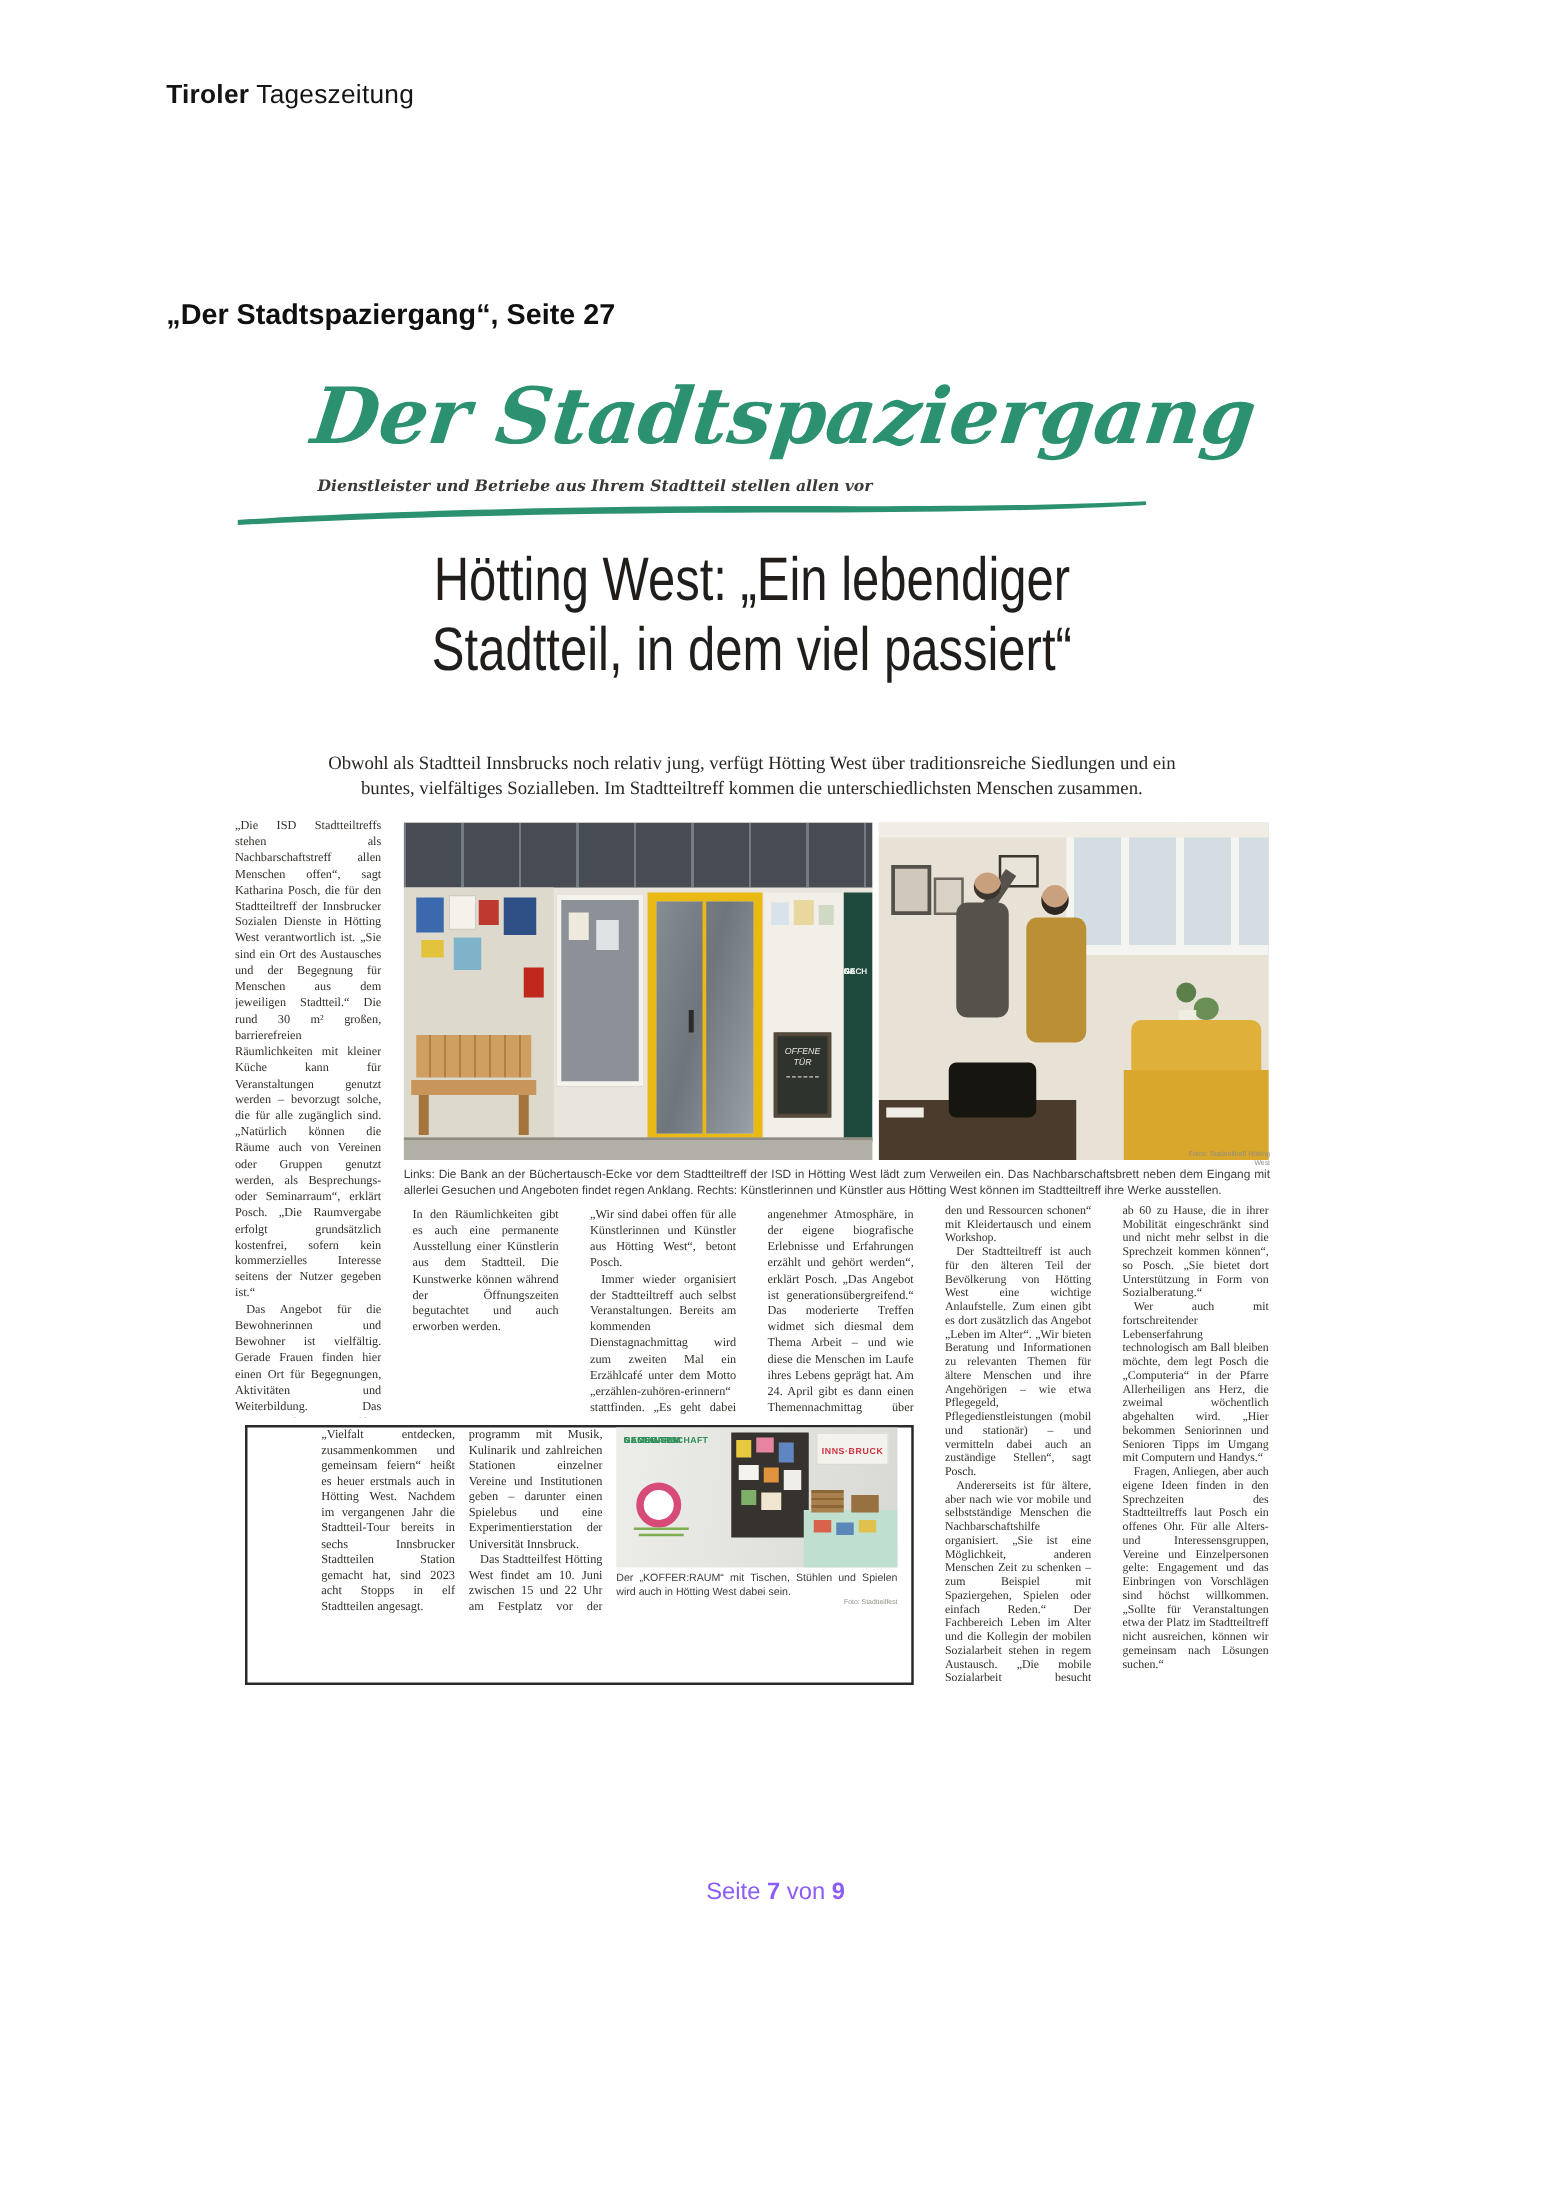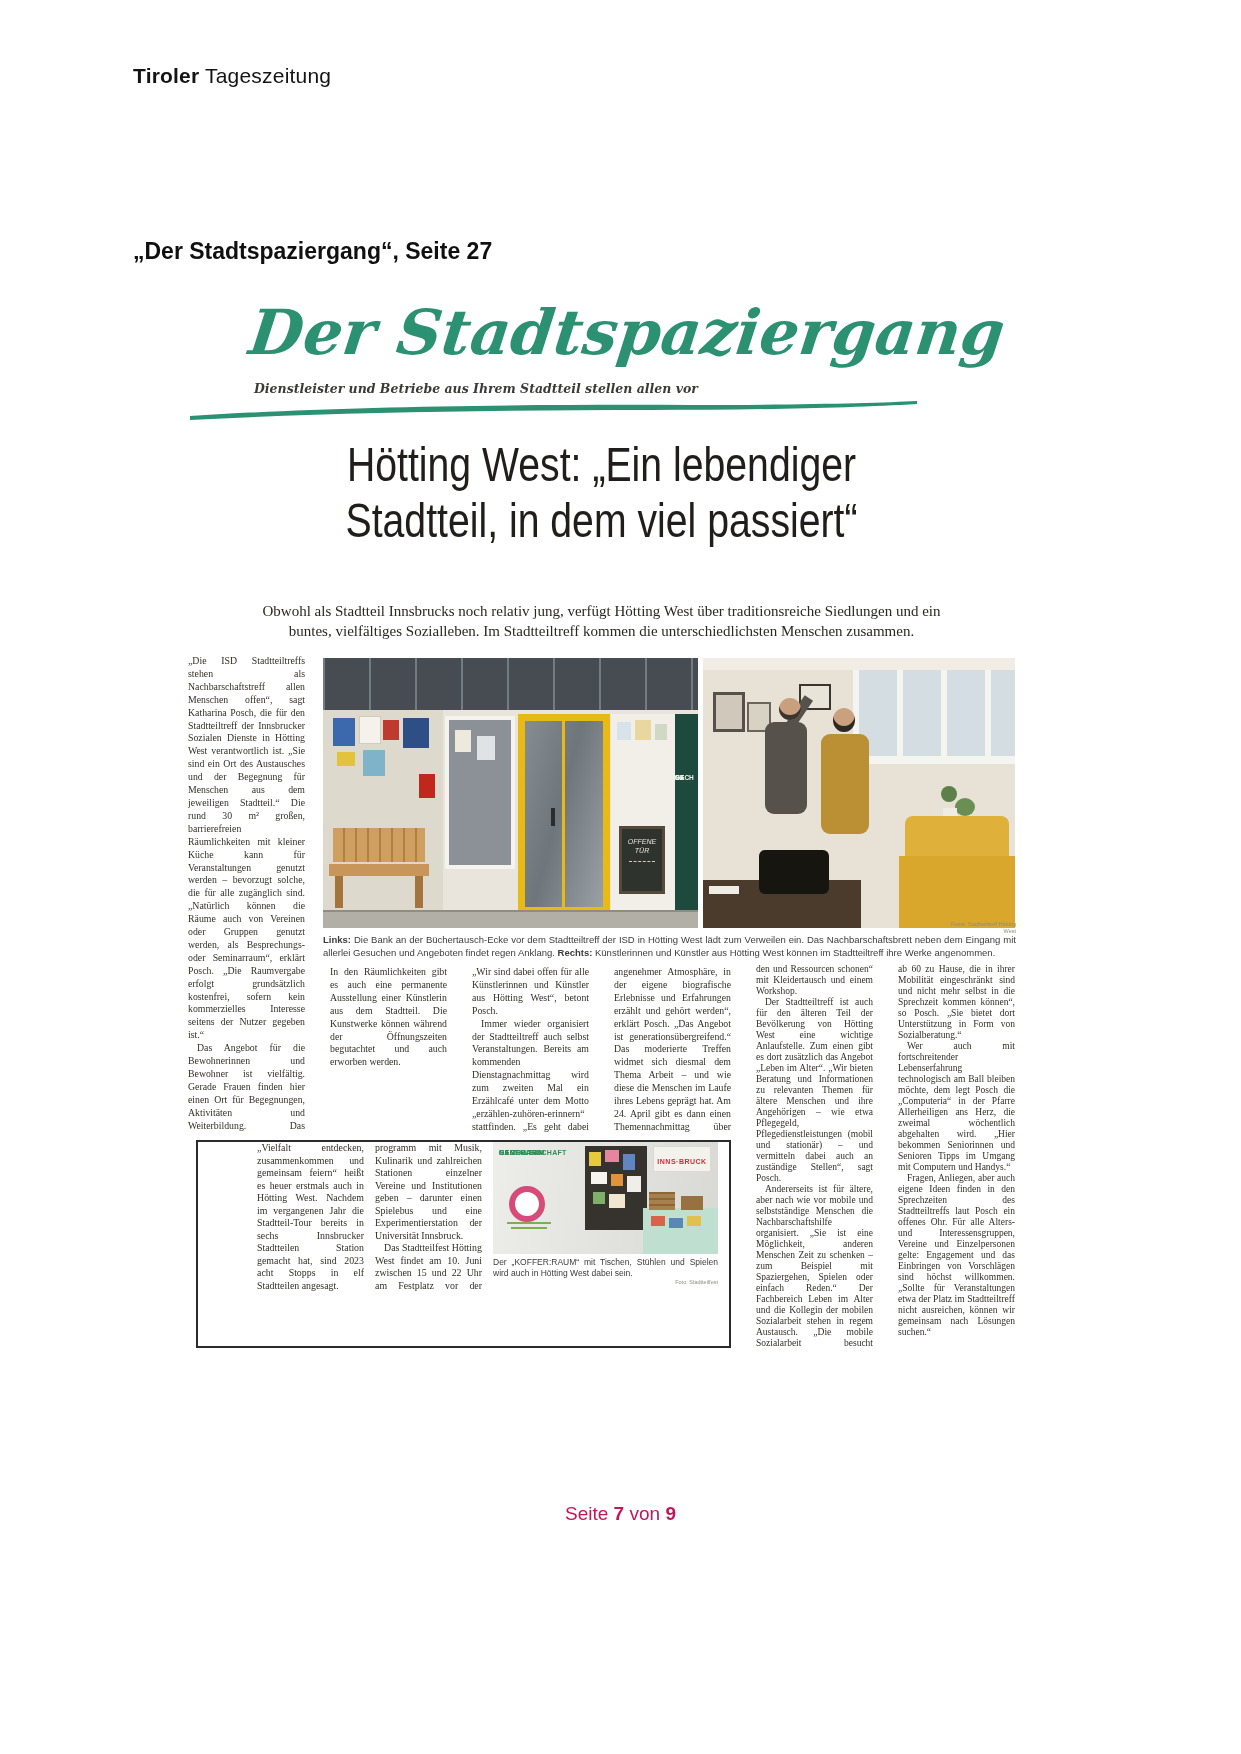--- a/index.html
+++ b/index.html
@@ -13,34 +13,34 @@
        font-size:62px;color:var(--green,#2b9170);transform:skewX(-7deg);white-space:nowrap;}
   .tagline{font-family:"DejaVu Serif",serif;font-style:italic;font-weight:bold;font-size:12.5px;color:#3a3a36;}
   .headline{font-family:"Liberation Sans",sans-serif;font-size:49px;line-height:56px;color:#201d1a;
        text-align:center;transform:scaleX(.8);transform-origin:50% 0;white-space:nowrap;}
   .lede{font-size:15px;line-height:20px;text-align:center;color:#2b2723;}
   .col{font-size:9.8px;line-height:12.9px;text-align:justify;color:#332e28;overflow:hidden;}
   .col p{margin:0;text-indent:9px;}
   .col p:first-child{text-indent:0;}
   .col.tall{font-size:9.5px;line-height:11px;}
   .caption{font-family:"Liberation Sans",sans-serif;font-size:9.5px;line-height:13px;color:#3c3c3c;text-align:justify;}
-  .caption .cb{font-weight:bold;}
+  .caption .cb{font-weight:normal;}
   .credit{font-family:"Liberation Sans",sans-serif;font-size:5.5px;color:#8f8c86;line-height:1.25;text-align:right;}
   .photo{overflow:hidden;background:#e9e5dc;}
   .photo *{position:absolute;}
   .box{border:2.5px solid #2a2a2a;background:#fff;box-sizing:border-box;}
   .box-headline{font-family:"Liberation Serif",serif;font-size:30px;color:#1f1d1a;text-align:center;
        margin:6px 0 7px 0;letter-spacing:.5px;}
   .box-body{display:flex;gap:11px;padding:0 11px;margin-left:48px;}
   .box-col{flex:1;font-size:9.9px;line-height:12.5px;text-align:justify;color:#332e28;overflow:hidden;height:150px;}
   .box-col p{margin:0;text-indent:9px;}
   .box-col p:first-child{text-indent:0;}
   .box-fig{width:225px;flex:0 0 auto;}
   .box-caption{font-family:"Liberation Sans",sans-serif;font-size:8.5px;line-height:11px;color:#3c3c3c;margin-top:3px;text-align:justify;}
-  .footer{font-family:"Liberation Sans",sans-serif;font-size:19px;color:#be185d;text-align:center;}
+  .footer{font-family:"Liberation Sans",sans-serif;font-size:19px;color:#8b5cf6;text-align:center;}
   .footer .b{font-weight:bold;}
   .chalk{font-family:"Liberation Sans",sans-serif;font-style:italic;font-size:7px;color:#e8e6df;text-align:center;line-height:9px;}
   .bannertxt p{margin:0;font-family:"Liberation Sans",sans-serif;font-weight:bold;font-size:6.5px;
        color:#eef2ee;text-align:center;line-height:8px;}
   .greentxt p{margin:0;font-family:"Liberation Sans",sans-serif;font-weight:bold;font-size:7px;
        color:#2e8f58;line-height:9px;letter-spacing:.3px;}
   .logotxt{font-family:"Liberation Sans",sans-serif;font-weight:bold;font-size:7px;color:#cf2e3f;letter-spacing:.5px;}
 </style>
 </head>
 <body>
@@ -126,21 +126,21 @@
   <div style="left:252px;top:140px;width:20px;height:18px;border-radius:50%;background:#6a8f55;"></div>
   <div style="left:240px;top:150px;width:14px;height:16px;background:#efece2;"></div>
   <div style="left:202px;top:158px;width:104px;height:44px;border-radius:8px 8px 0 0;background:#e0b13a;"></div>
   <div style="left:196px;top:198px;width:116px;height:72px;background:#d8a72c;"></div>
   <div style="left:0;top:222px;width:158px;height:48px;background:#4a3b2d;"></div>
   <div style="left:56px;top:192px;width:70px;height:44px;border-radius:6px;background:#17150f;"></div>
   <div style="left:6px;top:228px;width:30px;height:8px;background:#efece4;"></div>
 </div>
 
 <div class="abs caption" style="left:323px;top:933px;width:693px;">
-  <span class="cb">Links:</span><span> Die Bank an der Büchertausch-Ecke vor dem Stadtteiltreff der ISD in Hötting West lädt zum Verweilen ein. Das Nachbarschaftsbrett neben dem Eingang mit allerlei Gesuchen und Angeboten findet regen Anklang. </span><span class="cb">Rechts:</span><span> Künstlerinnen und Künstler aus Hötting West können im Stadtteiltreff ihre Werke angenommen.</span>
+  <span class="cb">Links:</span><span> Die Bank an der Büchertausch-Ecke vor dem Stadtteiltreff der ISD in Hötting West lädt zum Verweilen ein. Das Nachbarschaftsbrett neben dem Eingang mit allerlei Gesuchen und Angeboten findet regen Anklang. </span><span class="cb">Rechts:</span><span> Künstlerinnen und Künstler aus Hötting West können im Stadtteiltreff ihre Werke ausstellen.</span>
 </div>
 <div class="abs credit" style="left:940px;top:921px;width:76px;">Fotos: Stadtteiltreff Hötting West</div>
 
 <div class="abs col" style="left:330px;top:966px;width:117px;height:168px;">
     <p>In den Räumlichkeiten gibt es auch eine permanente Ausstellung einer Künstlerin aus dem Stadtteil. Die Kunstwerke können während der Öffnungszeiten begutachtet und auch erworben werden.</p>
   </div>
 <div class="abs col" style="left:472px;top:966px;width:117px;height:168px;">
     <p>„Wir sind dabei offen für alle Künstlerinnen und Künstler aus Hötting West“, betont Posch.</p>
     <p>Immer wieder organisiert der Stadtteiltreff auch selbst Veranstaltungen. Bereits am kommenden Dienstagnachmittag wird zum zweiten Mal ein Erzählcafé unter dem Motto „erzählen-zuhören-erinnern“ stattfinden. „Es geht dabei um einen Austausch in</p>
   </div>

